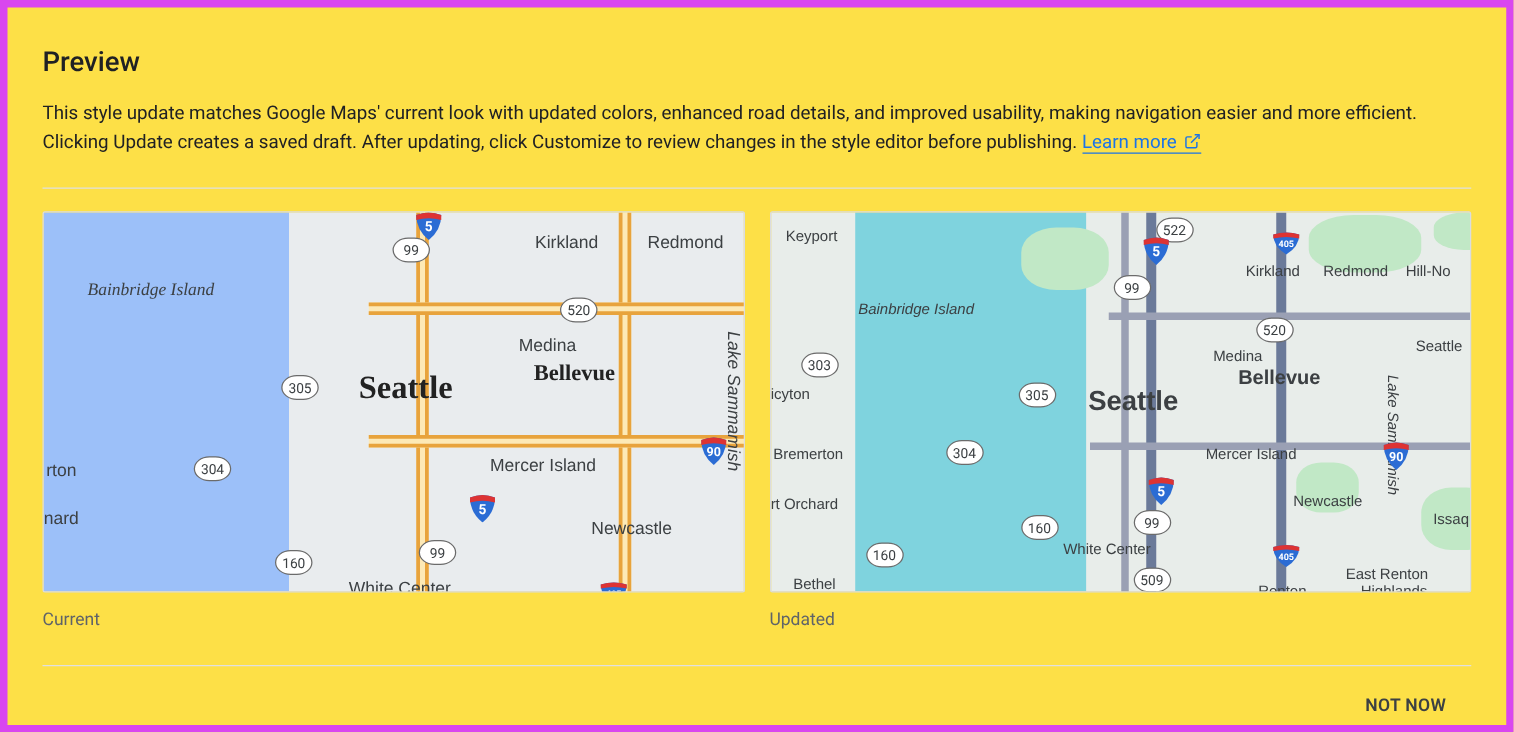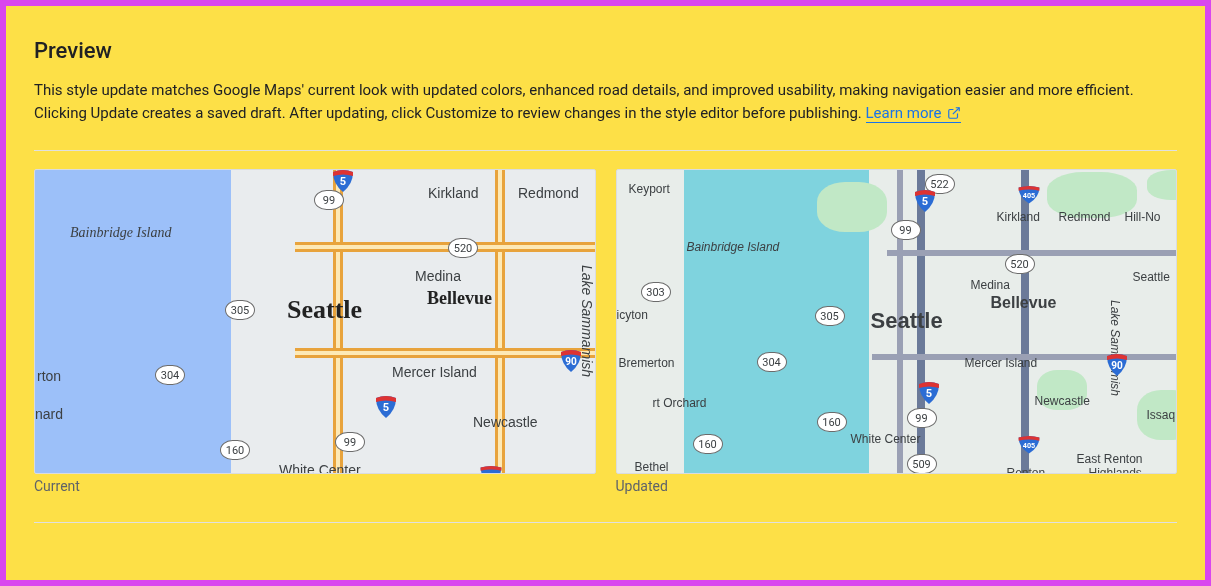--- a/index.html
+++ b/index.html
@@ -52,21 +52,21 @@
   .map-col { flex: 1 1 0; }
   .map-box {
     position: relative;
     width: 100%;
     height: 305px;
     border: 1px solid #dadce0;
     border-radius: 2px;
     overflow: hidden;
   }
   .map-caption {
-    margin-top: 4px;
+    margin-top: 14px;
     font-size: 14px;
     color: #5f6368;
   }
   
   .old-map {
     background: linear-gradient(90deg,#9cc0f9 0 35%, #e9ecee 35% 100%);
   }
   .old-city {
     position: absolute; 
     font-family: Georgia, 'Times New Roman', serif;
@@ -259,21 +259,21 @@
         <span class="lbl s" style="left:442px;top:40px;">Redmond</span>
         <span class="lbl s" style="left:508px;top:40px;">Hill-No</span>
         <span class="lbl s" style="left:550px;top:14px;margin-left:44px;">Ur</span>
         <span class="lbl s" style="left:354px;top:108px;">Medina</span>
         <span class="lbl s" style="left:348px;top:186px;">Mercer Island</span>
         <span class="lbl s" style="left:418px;top:224px;">Newcastle</span>
         <span class="lbl s" style="left:234px;top:262px;">White Center</span>
         <span class="lbl s" style="font-style:italic;left:70px;top:70px;text-align:center;">Bainbridge Island</span>
         <span class="lbl s" style="left:12px;top:12px;">Keyport</span>
         <span class="lbl s" style="left:2px;top:186px;">Bremerton</span>
-        <span class="lbl s" style="left:0px;top:226px;margin-left:36px;">rt Orchard</span>
+        <span class="lbl s" style="left:0px;top:226px;">rt Orchard</span>
         <span class="lbl s" style="left:18px;top:290px;">Bethel</span>
         <span class="lbl s" style="left:530px;top:238px;">Issaqu</span>
         <span class="lbl s" style="left:516px;top:100px;">Seattle</span>
         <span class="lbl s new-water" style="left:491px; top:130px; writing-mode:vertical-rl;">Lake Sammamish</span>
         <span class="lbl s" style="left:460px;top:282px;">East Renton</span>
         <span class="lbl s" style="left:472px;top:296px;">Highlands</span>
         <span class="lbl s" style="left:390px;top:296px;">Renton</span>
         <span class="lbl s" style="left:0px;top:138px;">icyton</span>
 
         <span class="hwy-shield" style="left:308px;top:4px;">522</span>
@@ -324,15 +324,16 @@
         </span>
       </div>
       <div class="map-caption">Updated</div>
     </div>
 
   </div>
 
   <hr class="footer-divider">
 
   <div class="footer-row">
+    <button class="btn-text">NOT NOW</button>
   </div>
 
 </div>
 
 </body></html>

